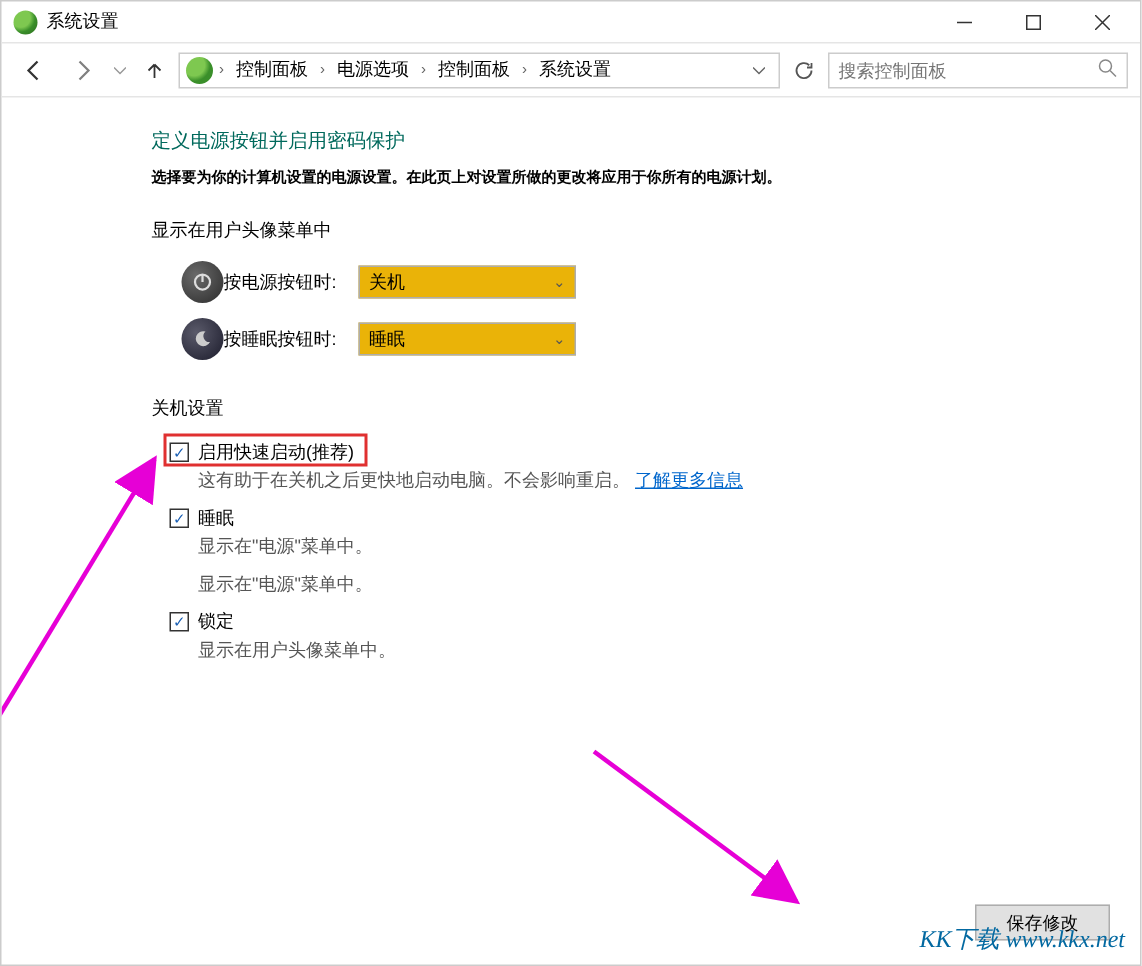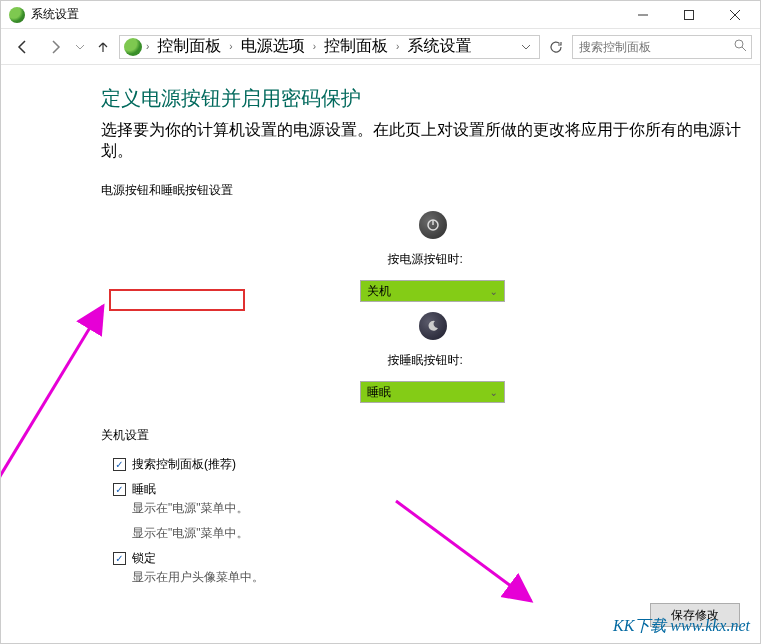--- a/index.html
+++ b/index.html
@@ -56,78 +56,78 @@
 }
 .breadcrumbs {
   display: flex; align-items: center;
   border: 1px solid #ccc;
   height: 24px;
   flex: 1;
   padding: 0 4px;
   gap: 2px;
 }
 .bc-sep { color: #666; font-size: 10px; padding: 0 2px; }
-.bc-item { padding: 0 4px; font-size: 16px; }
+.bc-item { padding: 0 4px; font-size: 12px; }
 .bc-drop { width: 18px; display: flex; justify-content: center; color: #666; }
 .refresh { width: 24px; display: flex; justify-content: center; color: #555; }
 .searchbox {
-  width: 180px; height: 24px;
+  width: 200px; height: 24px;
   border: 1px solid #ccc;
   display: flex; align-items: center;
   padding: 0 6px;
   color: #888;
   position: relative;
 }
 .searchbox input {
   border: none; outline: none; flex: 1; font-size: 12px;
   background: transparent;
 }
 .searchbox .sicon { color: #888; }
 
 .content {
   padding: 20px 0 0 100px;
 }
 h2.heading {
   color: #00695c;
-  font-size: 20px;
+  font-size: 13px;
   font-weight: normal;
   margin-bottom: 8px;
 }
 .subdesc {
-  font-size: 16px;
+  font-size: 10px;
   margin-bottom: 20px;
+  font-weight: bold;
 }
 .section-label {
   font-size: 12px;
   margin-bottom: 12px;
 }
 .power-row {
   display: flex;
   align-items: center;
   margin: 10px 16px 10px 20px;
-  gap: 12px;
-  flex-direction: column;
+  gap: 0;
 }
 .power-icon {
   width: 28px; height: 28px;
   border-radius: 50%;
   display: flex; align-items: center; justify-content: center;
 }
 .power-icon.power {
   background: radial-gradient(circle at 35% 35%, #6a6a6a, #2b2b2b);
 }
 .power-icon.sleep {
   background: radial-gradient(circle at 35% 35%, #5a5a6a, #1b1b2b);
 }
 .power-icon svg { width: 14px; height: 14px; }
 .row-label { width: 90px; font-size: 12px; }
 .dropdown {
   width: 145px; height: 22px;
   border: 1px solid #adadad;
-  background: #84cc16;
+  background: #eab308;
   display: flex; align-items: center;
   padding: 0 6px;
   font-size: 12px;
   position: relative;
 }
 .dropdown .dd-caret {
   position: absolute; right: 6px;
   font-size: 10px; color: #555;
 }
 .shutdown-section { margin-top: 24px; }
@@ -253,21 +253,21 @@
           <path d="M8 8 L12 12" stroke="currentColor" stroke-width="1"></path>
         </svg>
     </span>
   </div>
 </div>
 
 <div class="content">
   <h2 class="heading">定义电源按钮并启用密码保护</h2>
   <div class="subdesc">选择要为你的计算机设置的电源设置。在此页上对设置所做的更改将应用于你所有的电源计划。</div>
 
-  <div class="section-label">电源按钮和睡眠按钮设置</div>
+  <div class="section-label">显示在用户头像菜单中</div>
 
   <div class="power-row">
     <div class="power-icon power">
       <svg viewBox="0 0 14 14">
           <circle cx="7" cy="7" r="5" fill="none" stroke="#ddd" stroke-width="1.5"></circle>
           <path d="M7 2 V7" stroke="#ddd" stroke-width="1.5"></path>
         </svg>
     </div>
     <div class="row-label">按电源按钮时:</div>
     <div class="dropdown">
@@ -288,21 +288,25 @@
       <span class="dd-caret">⌄</span>
     </div>
   </div>
 
   <div class="shutdown-section">
     <div class="section-label">关机设置</div>
 
     <div class="chk-group">
       <div class="chk-row">
         <span class="chk">✓</span>
-        <span>搜索控制面板(推荐)</span>
+        <span>启用快速启动(推荐)</span>
+      </div>
+      <div class="chk-desc">
+        <span>这有助于在关机之后更快地启动电脑。不会影响重启。</span>
+        <a class="link">了解更多信息</a>
       </div>
     </div>
 
     <div class="chk-group">
       <div class="chk-row">
         <span class="chk">✓</span>
         <span>睡眠</span>
       </div>
       <div class="chk-desc">显示在"电源"菜单中。</div>
     </div>

